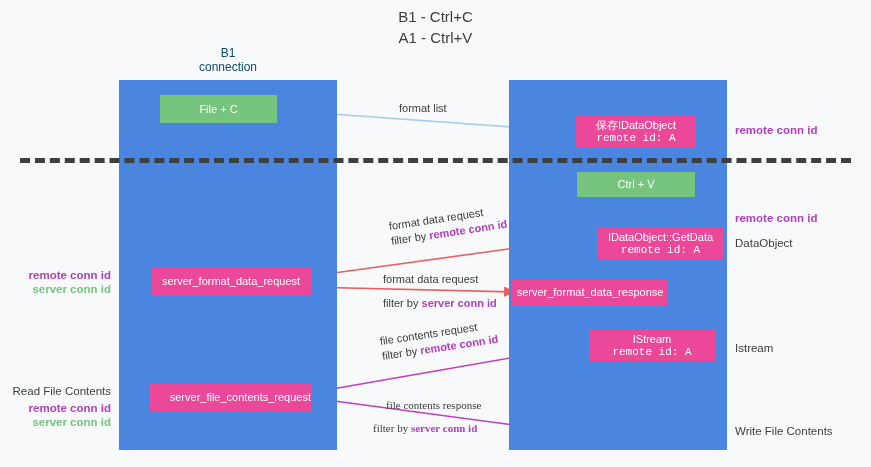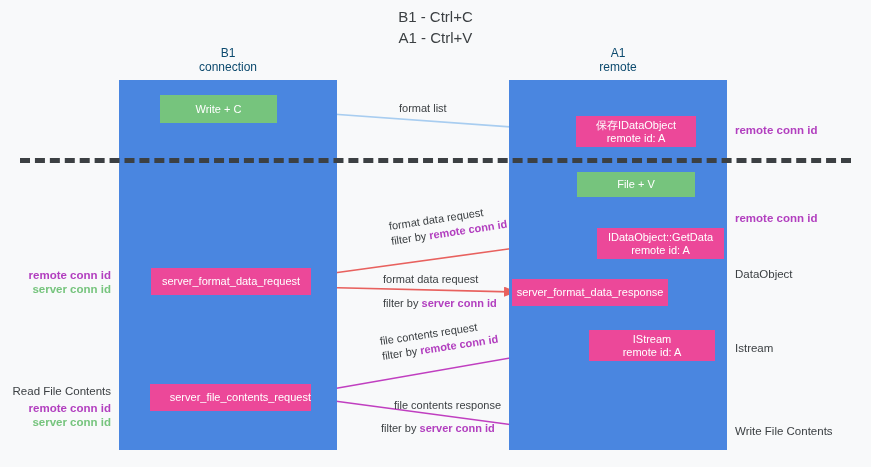--- a/index.html
+++ b/index.html
@@ -61,21 +61,21 @@
     flex-direction: column;
     align-items: center;
     justify-content: center;
     color: #ffffff;
     font-size: 11px;
     line-height: 13px;
     text-align: center;
   }
   .node.green  { background: #76c47d; }
   .node.orange { background: #ec4899; }
-  .node .l2 { font-size: 11px; }
+  .node .l2 { font-size: 11px; font-family: Liberation Mono, monospace; }
 
   
   .label {
     font-size: 11.5px;
     line-height: 14px;
     color: #3c4043;
     white-space: pre-line;
   }
   .label.right-al { text-align: right; }
 
@@ -141,39 +141,37 @@
     <line x1="590" y1="344" x2="315" y2="392" stroke="#c03fc0" stroke-width="1.6" marker-end="url(#ah-magenta)"></line>
 
     <line x1="312" y1="398" x2="551" y2="430" stroke="#c03fc0" stroke-width="1.6" marker-end="url(#ah-magenta)"></line>
   </svg>
 
   <div class="abs" id="title">B1 - Ctrl+C
 A1 - Ctrl+V</div>
 
   <div class="abs col-head" id="head-b1">B1
 connection</div>
-  <div class="abs col-head" id="head-a1">A1
-remote</div>
 
   <div class="abs lane" id="lane-left"></div>
   <div class="abs lane" id="lane-right"></div>
 
   <div class="abs" id="divider"></div>
 
   <div class="abs node green" style="left:160px; top:95px; width:117px; height:28px;">
-    <span>Write + C</span>
+    <span>File + C</span>
   </div>
 
   <div class="abs node orange" style="left:576px; top:116px; width:120px; height:31px;">
     <span>保存IDataObject</span>
     <span class="l2">remote id: A</span>
   </div>
 
   <div class="abs node green" style="left:577px; top:172px; width:118px; height:25px;">
-    <span>File + V</span>
+    <span>Ctrl + V</span>
   </div>
 
   <div class="abs node orange" style="left:573px; top:228px; width:127px; height:31px;margin-left:24px;">
     <span>IDataObject::GetData</span>
     <span class="l2">remote id: A</span>
   </div>
 
   <div class="abs node orange" style="left:151px; top:268px; width:160px; height:27px;">
     <span>server_format_data_request</span>
   </div>
@@ -210,32 +208,32 @@
     </div>
   </div>
 
   <div class="abs edge-label rot-up" style="left:381px; top:334px;">
     <div>file contents request</div>
     <div>
       <span>filter by </span><span class="purple">remote conn id</span>
     </div>
   </div>
 
-  <div class="abs edge-label" style="left:394px; top:398px;">
+  <div class="abs edge-label" style="left:386px; top:398px;font-family:Liberation Serif, serif;">
     <div>file contents response</div>
     <div style="margin-top:8px; margin-left:-13px;">
       <span>filter by </span><span class="purple">server conn id</span>
     </div>
   </div>
 
   <div class="abs key purple" style="left:735px; top:123px;">remote conn id</div>
 
   <div class="abs key purple" style="left:735px; top:211px;">remote conn id</div>
 
-  <div class="abs label" style="left:735px; top:236px;margin-top:31px;">DataObject</div>
+  <div class="abs label" style="left:735px; top:236px;">DataObject</div>
 
   <div class="abs label" style="left:735px; top:341px;">Istream</div>
 
   <div class="abs label" style="left:735px; top:424px;">Write File Contents</div>
 
   <div class="abs key purple right-al" style="left:0px; top:268px; width:111px;">remote conn id</div>
   <div class="abs key green right-al" style="left:0px; top:282px; width:111px;">server conn id</div>
 
   <div class="abs label right-al" style="left:0px; top:384px; width:111px;">Read File Contents</div>
   <div class="abs key purple right-al" style="left:0px; top:401px; width:111px;">remote conn id</div>

